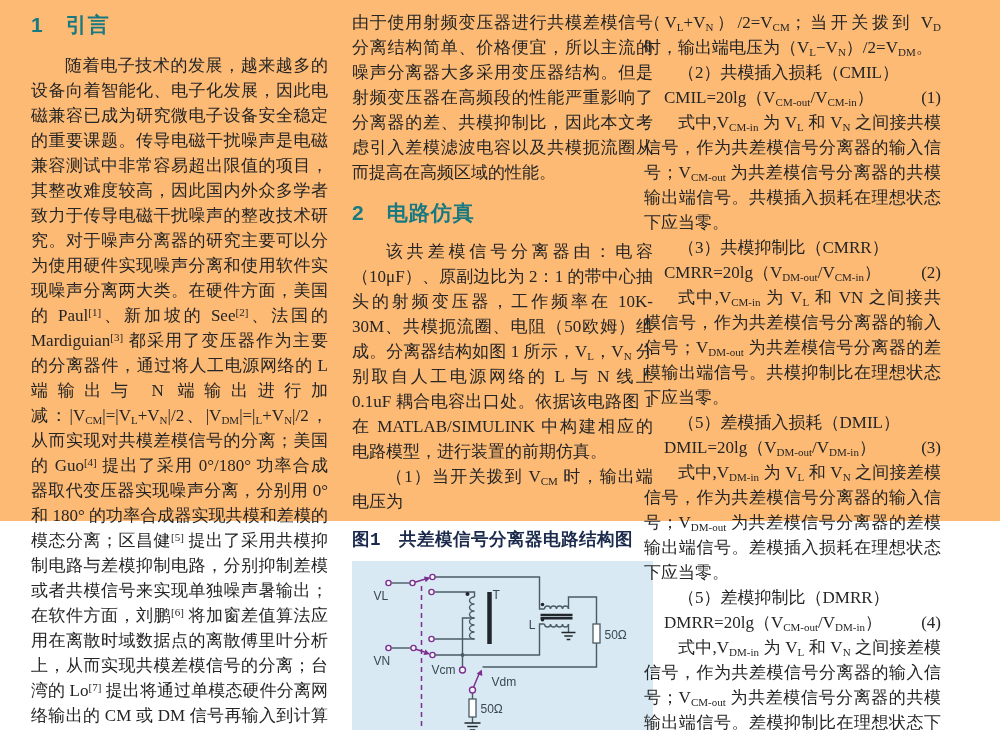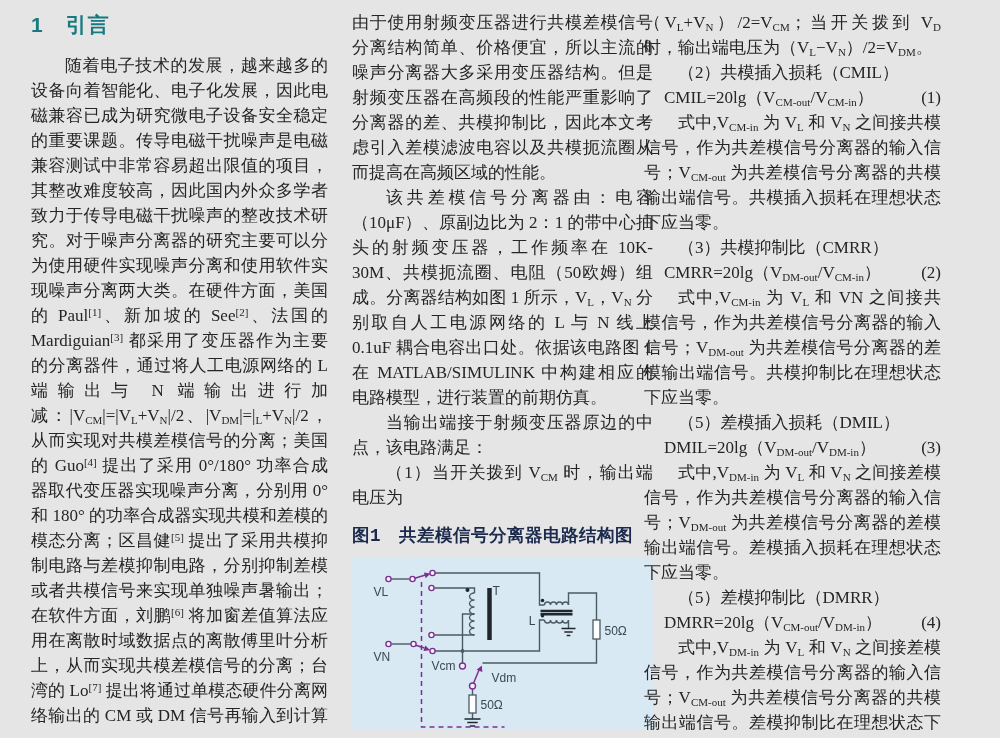--- a/index.html
+++ b/index.html
@@ -1,21 +1,21 @@
 <!DOCTYPE html>
 <html><head>
 <meta charset="utf-8">
 <style>
   html,body{margin:0;padding:0;}
   body{
     width:1000px;height:738px;background:#ffffff;overflow:hidden;
     font-family:"Liberation Serif","DejaVu Serif",serif;
     -webkit-font-smoothing:antialiased;
   }
-  .page{position:relative;width:1000px;height:738px;background:#e5e5e5;}
+  .page{position:relative;width:1000px;height:521px;background:#fdba74;}
   .col{
     position:absolute;top:10px;height:720px;overflow:hidden;
     font-size:17px;line-height:25px;color:#252525;text-align:justify;
   }
   .col-left{left:31px;width:297px;}
   .col-mid{left:352px;width:301px;}
   .col-right{left:644px;width:297px;}
   h2.sec{
     font-family:"Liberation Sans","DejaVu Sans",sans-serif;
     font-size:21px;line-height:26px;font-weight:bold;color:#187a80;
@@ -47,22 +47,22 @@
 
 <div class="page">
 
   <div class="col col-left">
     <h2 class="sec">1　引言</h2>
     <p class="para">随着电子技术的发展，越来越多的设备向着智能化、电子化发展，因此电磁兼容已成为研究微电子设备安全稳定的重要课题。传导电磁干扰噪声是电磁兼容测试中非常容易超出限值的项目，其整改难度较高，因此国内外众多学者致力于传导电磁干扰噪声的整改技术研究。对于噪声分离器的研究主要可以分为使用硬件实现噪声分离和使用软件实现噪声分离两大类。在硬件方面，美国的 Paul<sup>[1]</sup>、新加坡的 See<sup>[2]</sup>、法国的 Mardiguian<sup>[3]</sup> 都采用了变压器作为主要的分离器件，通过将人工电源网络的 L 端输出与 N 端输出进行加减：|V<sub>CM</sub>|=|V<sub>L</sub>+V<sub>N</sub>|/2、|V<sub>DM</sub>|=|<sub>L</sub>+V<sub>N</sub>|/2，从而实现对共模差模信号的分离；美国的 Guo<sup>[4]</sup> 提出了采用 0°/180° 功率合成器取代变压器实现噪声分离，分别用 0° 和 180° 的功率合成器实现共模和差模的模态分离；区昌健<sup>[5]</sup> 提出了采用共模抑制电路与差模抑制电路，分别抑制差模或者共模信号来实现单独噪声暑输出；在软件方面，刘鹏<sup>[6]</sup> 将加窗差值算法应用在离散时域数据点的离散傅里叶分析上，从而实现共模差模信号的分离；台湾的 Lo<sup>[7]</sup> 提出将通过单模态硬件分离网络输出的 CM 或 DM 信号再输入到计算机中，然后根据 LISN 检测到的实际线上干扰信号和前置单模分离网络得到的单模态信号，通过组合计算最终得到另一个模态干扰信号。</p>
   </div>
 
   <div class="col col-mid">
     <p class="para noindent">由于使用射频变压器进行共模差模信号分离结构简单、价格便宜，所以主流的噪声分离器大多采用变压器结构。但是射频变压器在高频段的性能严重影响了分离器的差、共模抑制比，因此本文考虑引入差模滤波电容以及共模扼流圈从而提高在高频区域的性能。</p>
+    <h2 class="sec">2　电路仿真</h2>
     <p class="para">该共差模信号分离器由：电容（10μF）、原副边比为 2：1 的带中心抽头的射频变压器，工作频率在 10K-30M、共模扼流圈、电阻（50欧姆）组成。分离器结构如图 1 所示，V<sub>L</sub>，V<sub>N</sub> 分别取自人工电源网络的 L 与 N 线上 0.1uF 耦合电容出口处。依据该电路图 1 在 MATLAB/SIMULINK 中构建相应的电路模型，进行装置的前期仿真。</p>
-    <p class="para">当输出端接于射频变压器原边的中点，该电路满足：</p>
     <p class="para">（1）当开关拨到 V<sub>CM</sub> 时，输出端电压为</p>
     <p class="fig-caption">图1　共差模信号分离器电路结构图</p>
 
     <div class="figure-panel">
       <svg width="301" height="186" viewBox="0 0 300 186">
 
         <g stroke="#4b5b64" stroke-width="1.4" fill="none">
           <path d="M39,22 H57"></path>
           <path d="M80,16 H187 V48 H192"></path>
           <path d="M82,31 H122 V36"></path>

